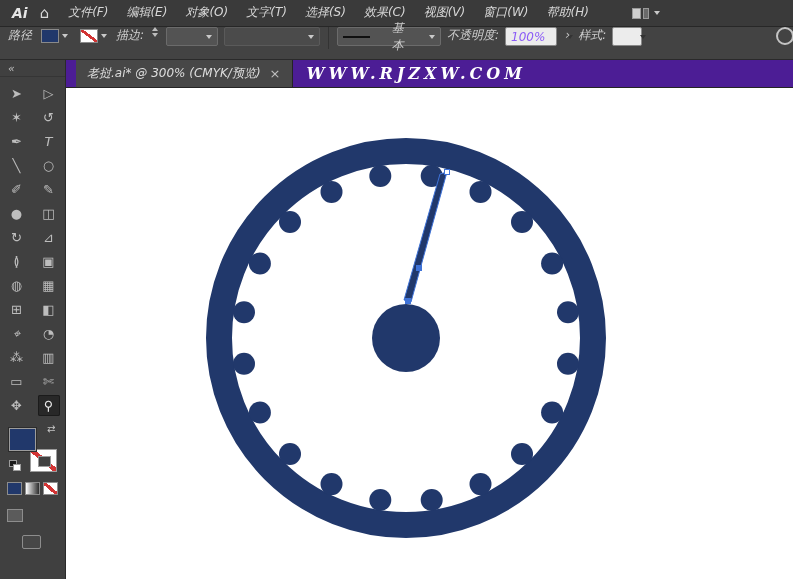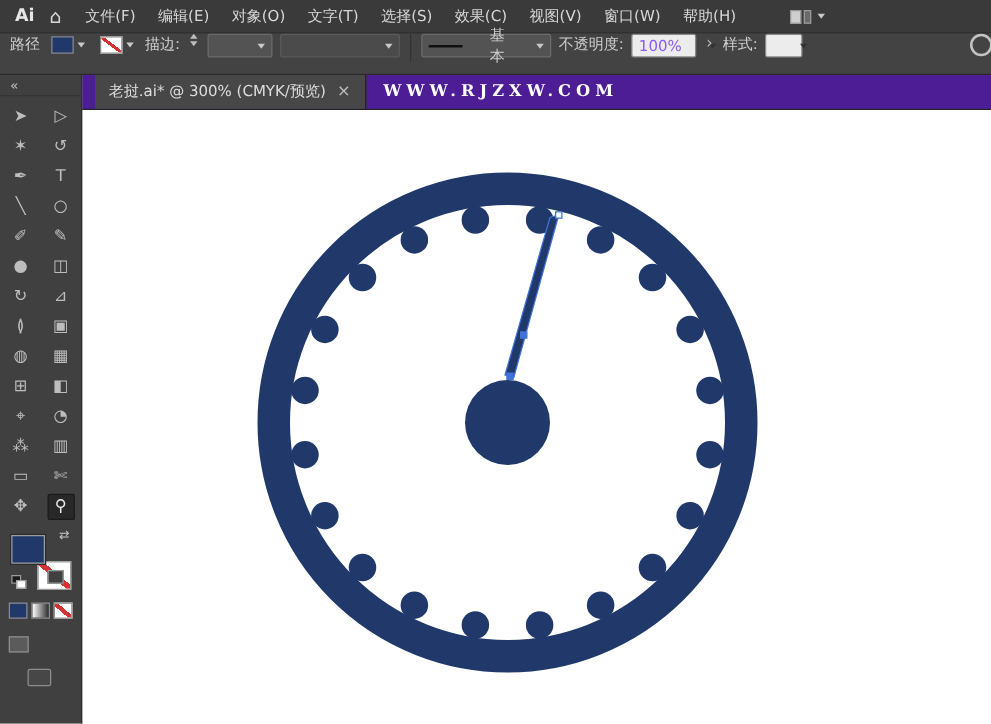--- a/index.html
+++ b/index.html
@@ -3,28 +3,28 @@
 <meta charset="utf-8">
 <style>
   :root{ --navy:#21386b; --sel:#3f73d8; }
   *{box-sizing:border-box;}
   html,body{margin:0;padding:0;}
   body{
     width:793px;height:579px;overflow:hidden;background:#fff;
     font-family:"DejaVu Sans","Liberation Sans",sans-serif;font-size:12px;
     -webkit-font-smoothing:antialiased;
   }
-  .app{display:flex;flex-direction:column;width:793px;height:579px;}
+  .app{display:flex;flex-direction:column;width:793px;height:579px;font-style:italic;}
 
   
   .menubar{height:27px;background:#3a3a3a;border-bottom:1px solid #272727;
     display:flex;align-items:center;color:#d8d8d8;flex:0 0 27px;}
   .logo{font-weight:bold;font-size:14px;color:#e6e6e6;padding:0 10px 0 12px;}
   .home{font-size:15px;color:#d8d8d8;padding:0 10px 0 2px;cursor:default;}
-  .menu-items{display:flex;align-items:center;height:100%;}
+  .menu-items{display:flex;align-items:flex-end;height:100%;}
   .menu-item{padding:0 9px;line-height:27px;cursor:default;}
   .ws{display:flex;align-items:center;gap:5px;margin-left:28px;padding:3px 6px;}
   .ws-icon{display:flex;gap:2px;}
   .ws-a{width:9px;height:11px;background:#cfcfcf;border:1px solid #9a9a9a;}
   .ws-b{width:6px;height:11px;background:#6a6a6a;border:1px solid #9a9a9a;}
   .caret{width:0;height:0;border-left:3px solid transparent;border-right:3px solid transparent;
     border-top:4px solid #c9c9c9;display:inline-block;}
   .caret.dark{border-top-color:#333;}
 
   
@@ -90,21 +90,21 @@
 
   
   .workarea{flex:1;display:flex;flex-direction:column;min-width:0;}
   .tabstrip{height:28px;background:#4c1d95;display:flex;align-items:stretch;
     color:#dedede;flex:0 0 28px;border-bottom:1px solid #242424;}
   .tab{display:flex;align-items:center;gap:9px;background:#474747;padding:0 11px;
     border-right:1px solid #232323;font-size:12px;margin-left:10px;}
   .tab-close{color:#c0c0c0;font-size:13px;line-height:13px;cursor:default;}
   .watermark{display:flex;align-items:center;margin-left:14px;color:#ffffff;
     font-family:"DejaVu Serif","Liberation Serif",serif;font-weight:bold;
-    letter-spacing:4px;font-size:13px;}
+    letter-spacing:4px;font-size:16px;}
   .canvas{flex:1;position:relative;background:#ffffff;min-height:0;}
   .canvas svg{position:absolute;inset:0;width:100%;height:100%;}
 </style>
 </head>
 <body>
 
 <div class="app">
 
   <div class="menubar">
     <span class="logo">Ai</span>

